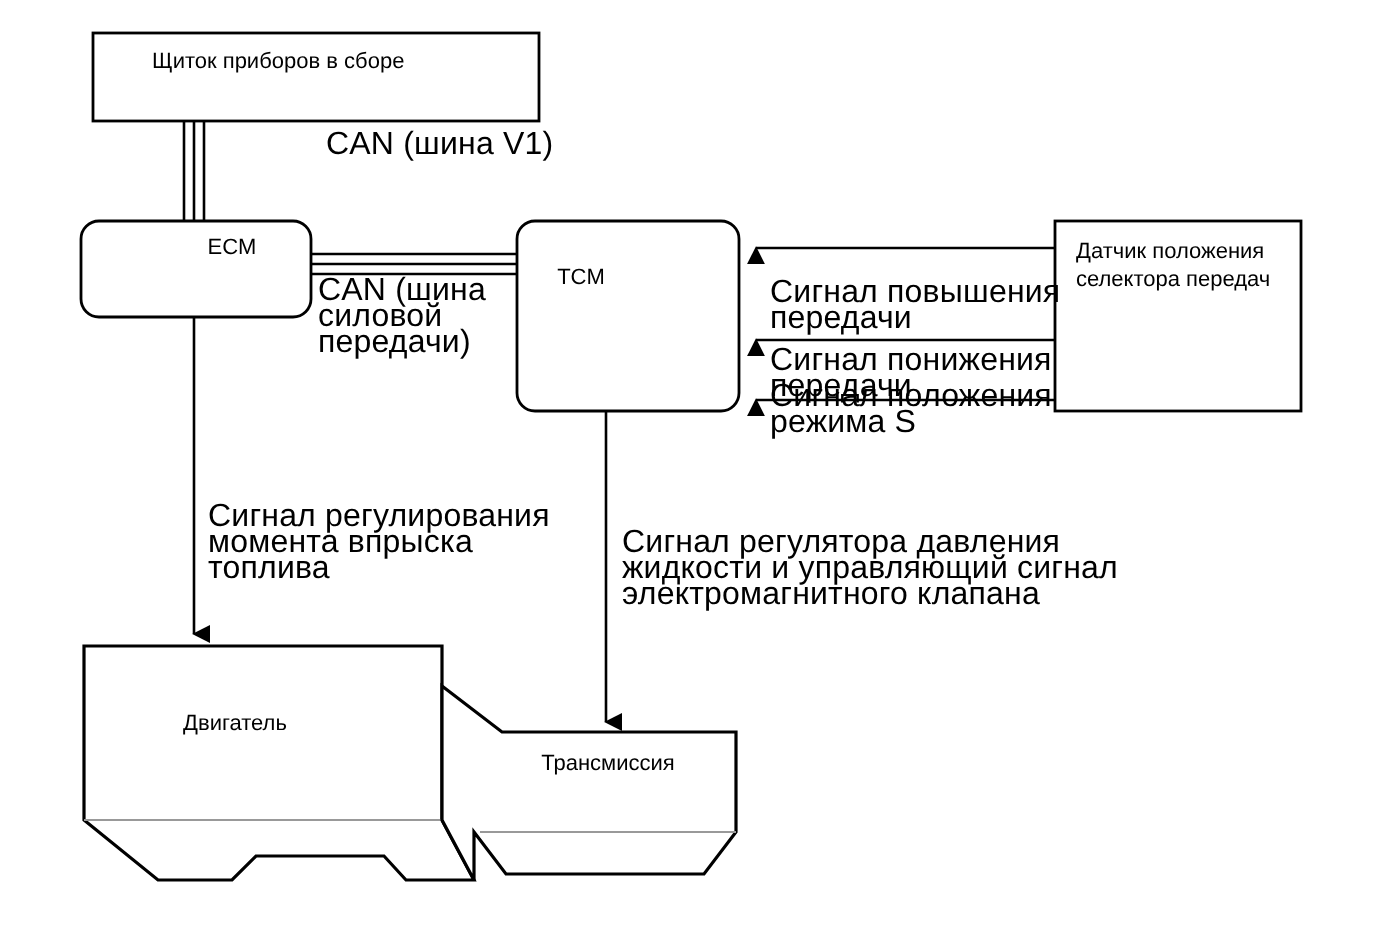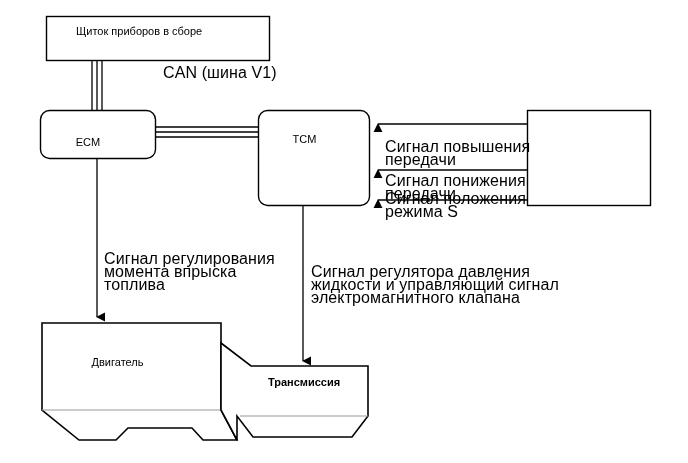--- a/index.html
+++ b/index.html
@@ -95,31 +95,36 @@
              L 192 428 L 128 428 L 116 440 L 79 440 L 42 410 Z" fill="#ffffff" stroke="#000000" stroke-width="1.6" stroke-linejoin="miter"></path>
     <line x1="42" y1="410" x2="221" y2="410" stroke="#999999" stroke-width="1.1"></line>
 
     <path d="M 221 343 L 251 366 L 368 366 L 368 416 L 352 437 L 253 437
              L 237 416 L 237 440 L 221 410 Z" fill="#ffffff" stroke="#000000" stroke-width="1.6" stroke-linejoin="miter"></path>
     <line x1="240" y1="416" x2="368" y2="416" stroke="#999999" stroke-width="1.1"></line>
   </svg>
 
   <div class="box-title" style="left:59px; top:24px;padding-left:17px;">Щиток приборов в сборе</div>
 
-  <div class="node-title" style="left:40px; top:135px; width:96px;">ECM</div>
+  <div class="node-title" style="left:40px; top:117px; width:96px;padding-left:28px;">ECM</div>
 
-  <div class="node-title" style="left:258px; top:132px; width:93px;">TCM</div>
+  <div class="node-title" style="left:244px; top:132px; width:93px;">TCM</div>
 
+  <div class="box-title" style="left:538px; top:119px;">Датчик положения
+селектора передач</div>
 
   <div class="node-title" style="left:42px; top:355px; width:151px;">Двигатель</div>
 
-  <div class="node-title" style="left:240px; top:375px; width:128px;font-weight:bold;">Трансмиссия</div>
+  <div class="node-title" style="left:240px; top:375px; width:128px;">Трансмиссия</div>
 
   <div class="lbl" style="left:163px; top:66px;">CAN (шина V1)</div>
 
+  <div class="lbl" style="left:159px; top:139px;">CAN (шина
+силовой
+передачи)</div>
 
   <div class="lbl" style="left:385px; top:140px;">Сигнал повышения
 передачи</div>
 
   <div class="lbl" style="left:385px; top:174px;">Сигнал понижения
 передачи</div>
 
   <div class="lbl" style="left:385px; top:192px;">Сигнал положения
 режима S</div>
 

